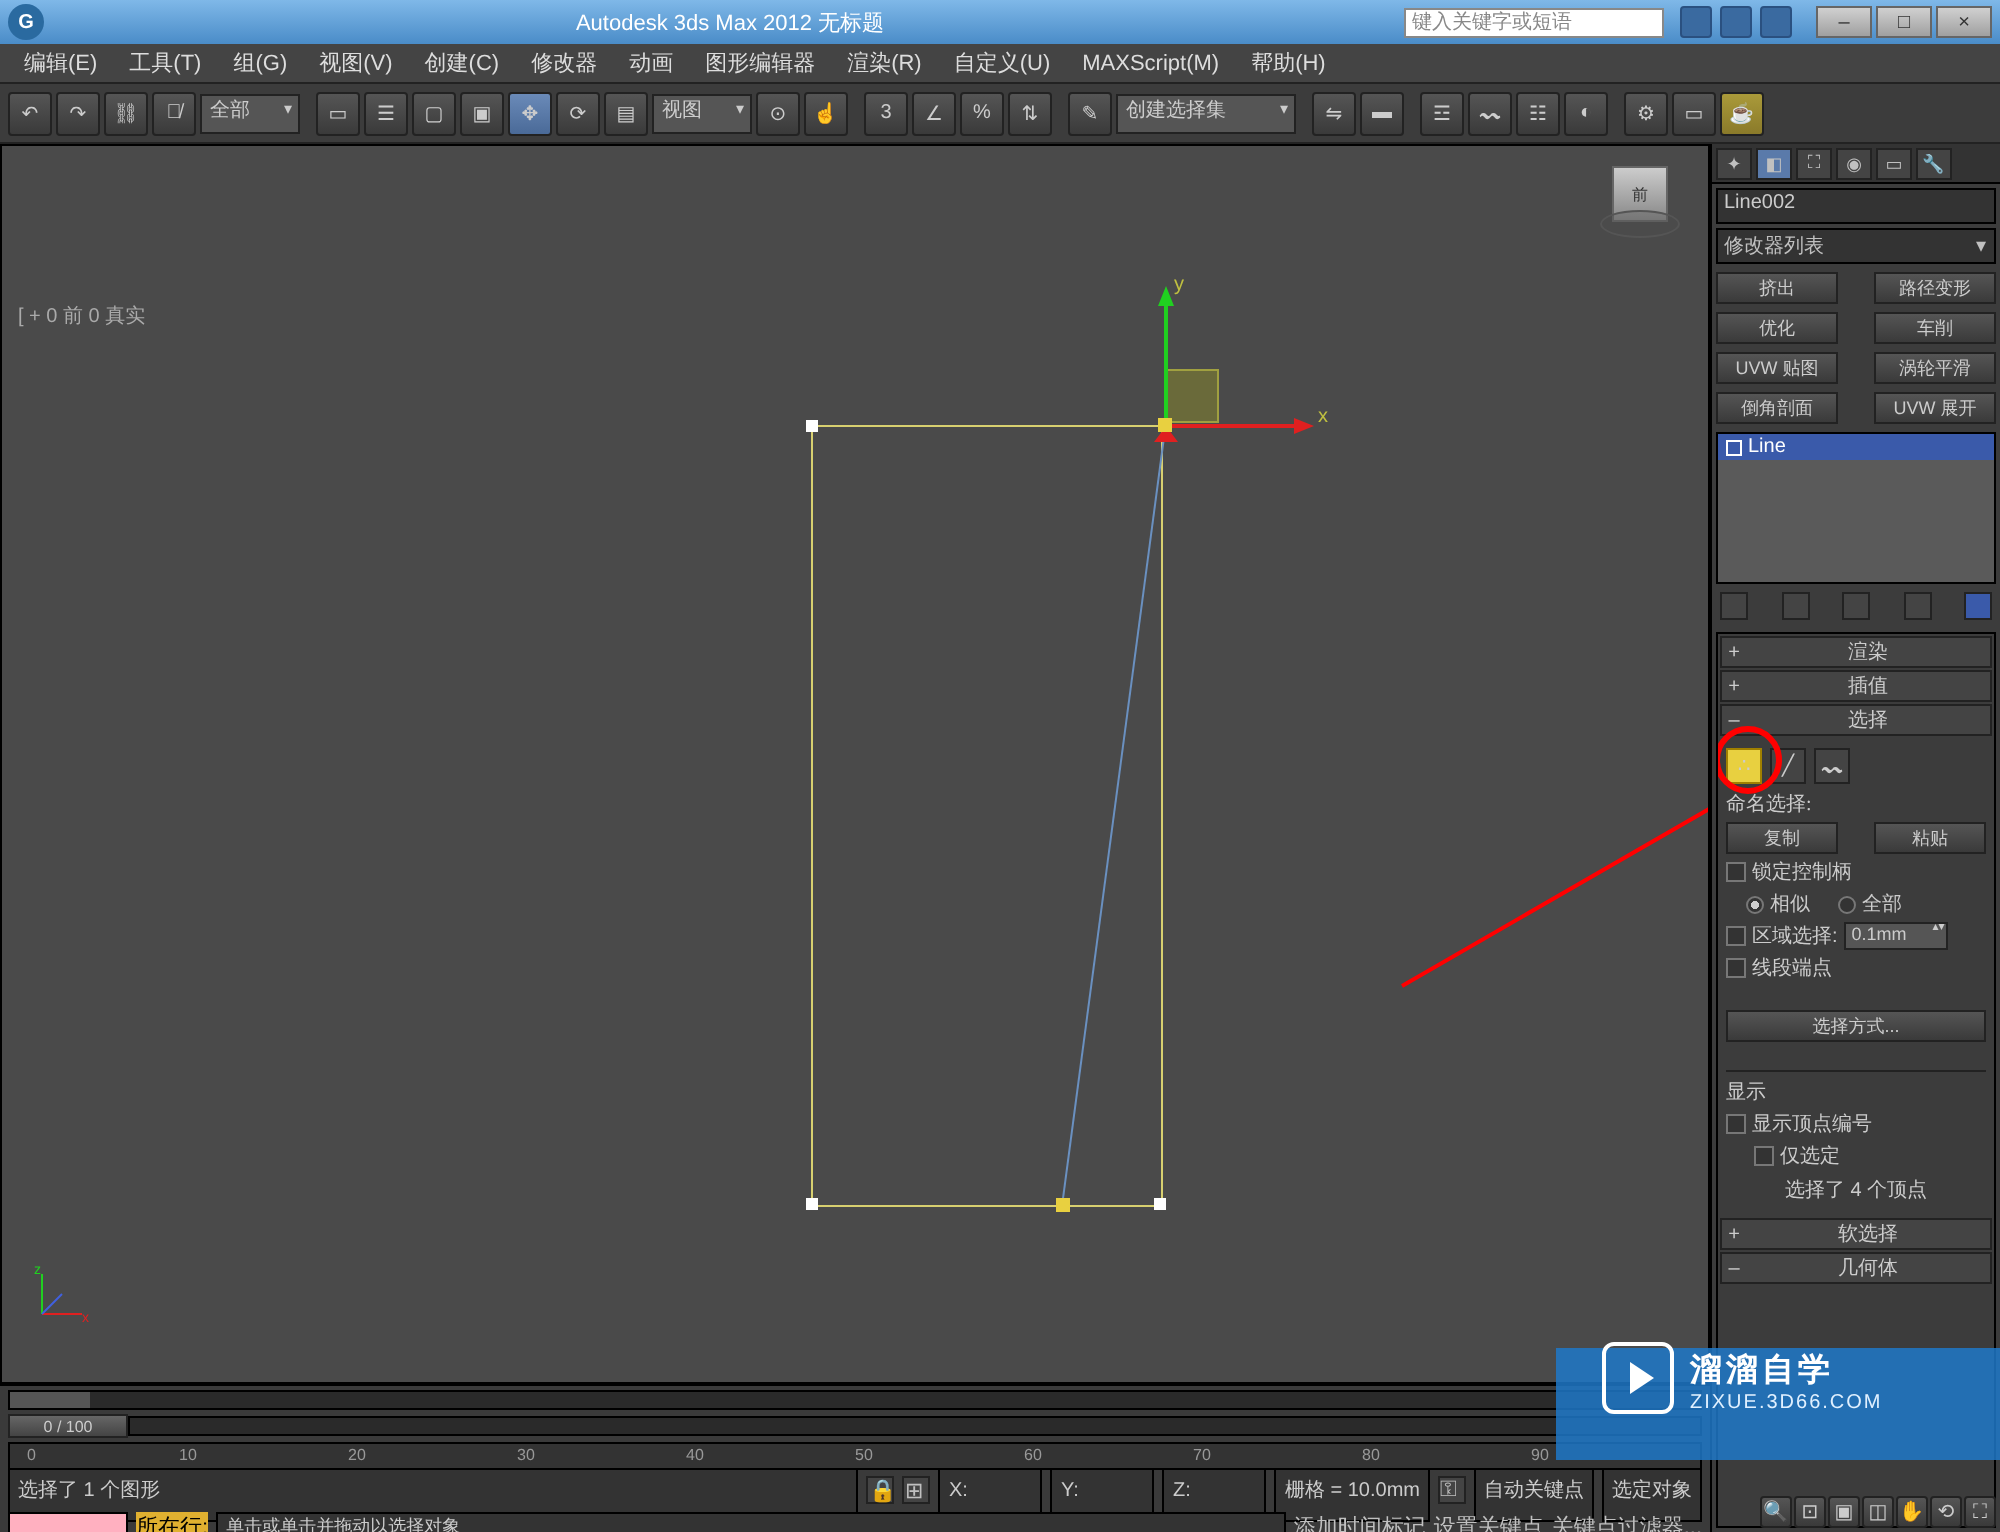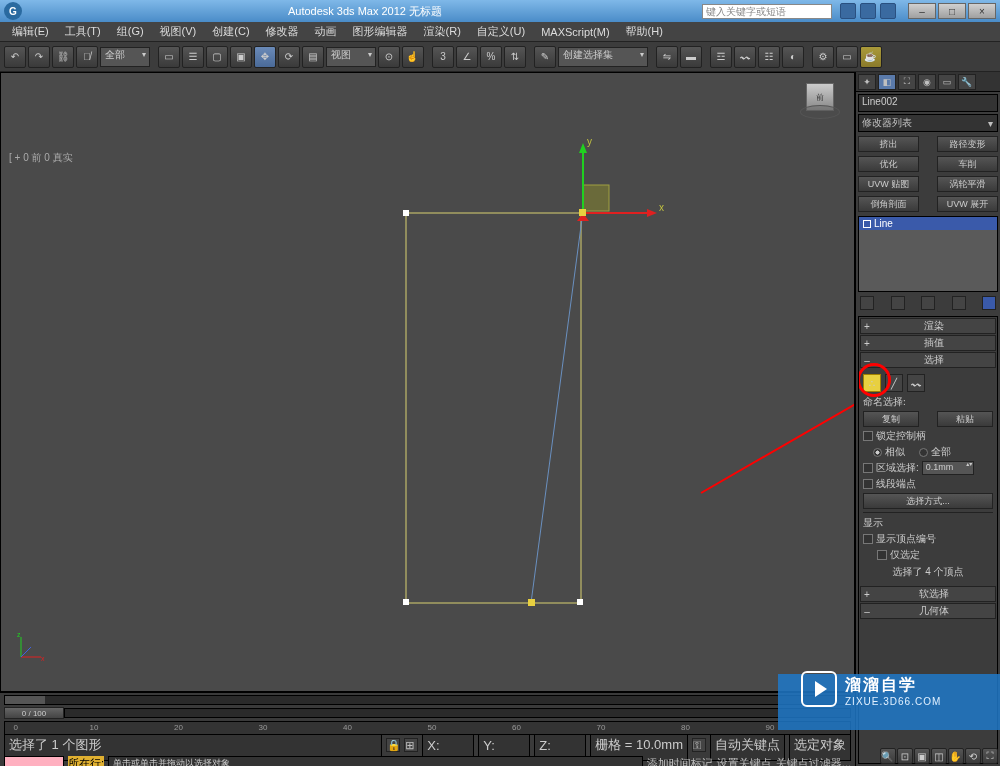--- a/index.html
+++ b/index.html
@@ -68,38 +68,38 @@
 .rollout-body { padding:3px 4px; font-size:10px; color:#ccc; }
 .subobj-row { display:flex; gap:4px; align-items:center; margin:2px 0;}
 .subobj-btn { width:18px; height:18px; background:#444; border:1px solid #222; display:flex;align-items:center;justify-content:center;}
 .subobj-btn.sel { background:#e8d040; border:1px solid #a08000;}
 .field-row { display:flex; align-items:center; gap:3px; margin:2px 0;}
 .chk { width:10px; height:10px; border:1px solid #777; background:#333; display:inline-block;}
 .radio { width:9px;height:9px;border:1px solid #777;border-radius:50%;background:#333;display:inline-block;}
 .radio.on{background:radial-gradient(#ccc 0 40%,#333 41%);}
 .spin { height:14px; background:#555; border:1px solid #222; color:#ccc; font-size:9px; padding:0 20px 0 3px; position:relative; min-width:44px; display:inline-block;}
 .spin::after{content:"▴▾";position:absolute;right:1px;top:-1px;font-size:6px;line-height:7px;}
-.wide-btn{height:16px;background:linear-gradient(#555,#3a3a3a);border:1px solid #222;color:#ccc;font-size:9px;display:flex;align-items:center;justify-content:center;margin:2px 0;cursor:pointer;}
+.wide-btn{height:16px;background:linear-gradient(#555,#3a3a3a);border:1px solid #222;color:#ccc;font-size:9px;display:flex;align-items:center;justify-content:center;margin:14px 0;cursor:pointer;}
 .sep-line{height:1px;background:#222;margin:3px 0;}
 .section-title{font-size:10px;color:#ccc;margin:3px 0 1px;font-family:Liberation Serif, serif;}
 
 
 .red-circle { position:absolute; width:34px; height:34px; border:3px solid #ff0000; border-radius:50%; pointer-events:none; }
 
 
 .bottom { position:absolute; left:0; right:145px; bottom:0; height:74px; background:#3a3a3a; border-top:1px solid #000;}
 .hscroll { height:10px; background:#2a2a2a; border:1px solid #000; position:relative; margin:2px 4px 0;}
 .hscroll .thumb{position:absolute;left:0;top:0;bottom:0;width:40px;background:#555;}
 .timeslider { height:14px; display:flex; align-items:center; margin:1px 4px; }
 .timeslider .knob{width:60px;height:12px;background:linear-gradient(#666,#444);border:1px solid #222;font-size:8px;color:#ccc;display:flex;align-items:center;justify-content:center;}
 .timeslider .track{flex:1;height:10px;background:#2a2a2a;border:1px solid #000;}
 .ruler { height:14px; background:#333; margin:0 4px; position:relative; font-size:8px; color:#999; border:1px solid #000;}
 .ruler span{position:absolute;top:1px;}
 .statusrow { display:flex; align-items:center; height:16px; margin:2px 4px; gap:4px;}
-.statusrow .slot{height:32px;background:#333;border:1px solid #000;padding:0 4px;color:#ccc;font-size:13px;display:flex;align-items:center;}
+.statusrow .slot{height:32px;background:#333;border:1px solid #000;padding:0 4px;color:#ccc;font-size:10px;display:flex;align-items:center;}
 .coord{width:52px;}
 .statusrow2 { display:flex; align-items:center; height:16px; margin:0 4px 2px; gap:4px;}
 .pinkbox{width:60px;height:14px;background:#ffb0c0;border:1px solid #000;}
 .prompt{flex:1;height:14px;background:#333;border:1px solid #000;padding:0 4px;font-size:9px;color:#ccc;display:flex;align-items:center;}
 .lockicon{width:14px;height:14px;background:#444;border:1px solid #222;}
 
 
 .watermark { position:absolute; right:0; bottom:36px; width:222px; height:56px; background:rgba(30,120,200,.85); display:flex; align-items:flex-end; padding:23px; gap:8px; color:#fff;}
 .watermark .play{width:36px;height:36px;border:2px solid #fff;border-radius:6px;display:flex;align-items:center;justify-content:center;}
 .watermark .play::before{content:"";border-left:12px solid #fff;border-top:8px solid transparent;border-bottom:8px solid transparent;margin-left:3px;}

